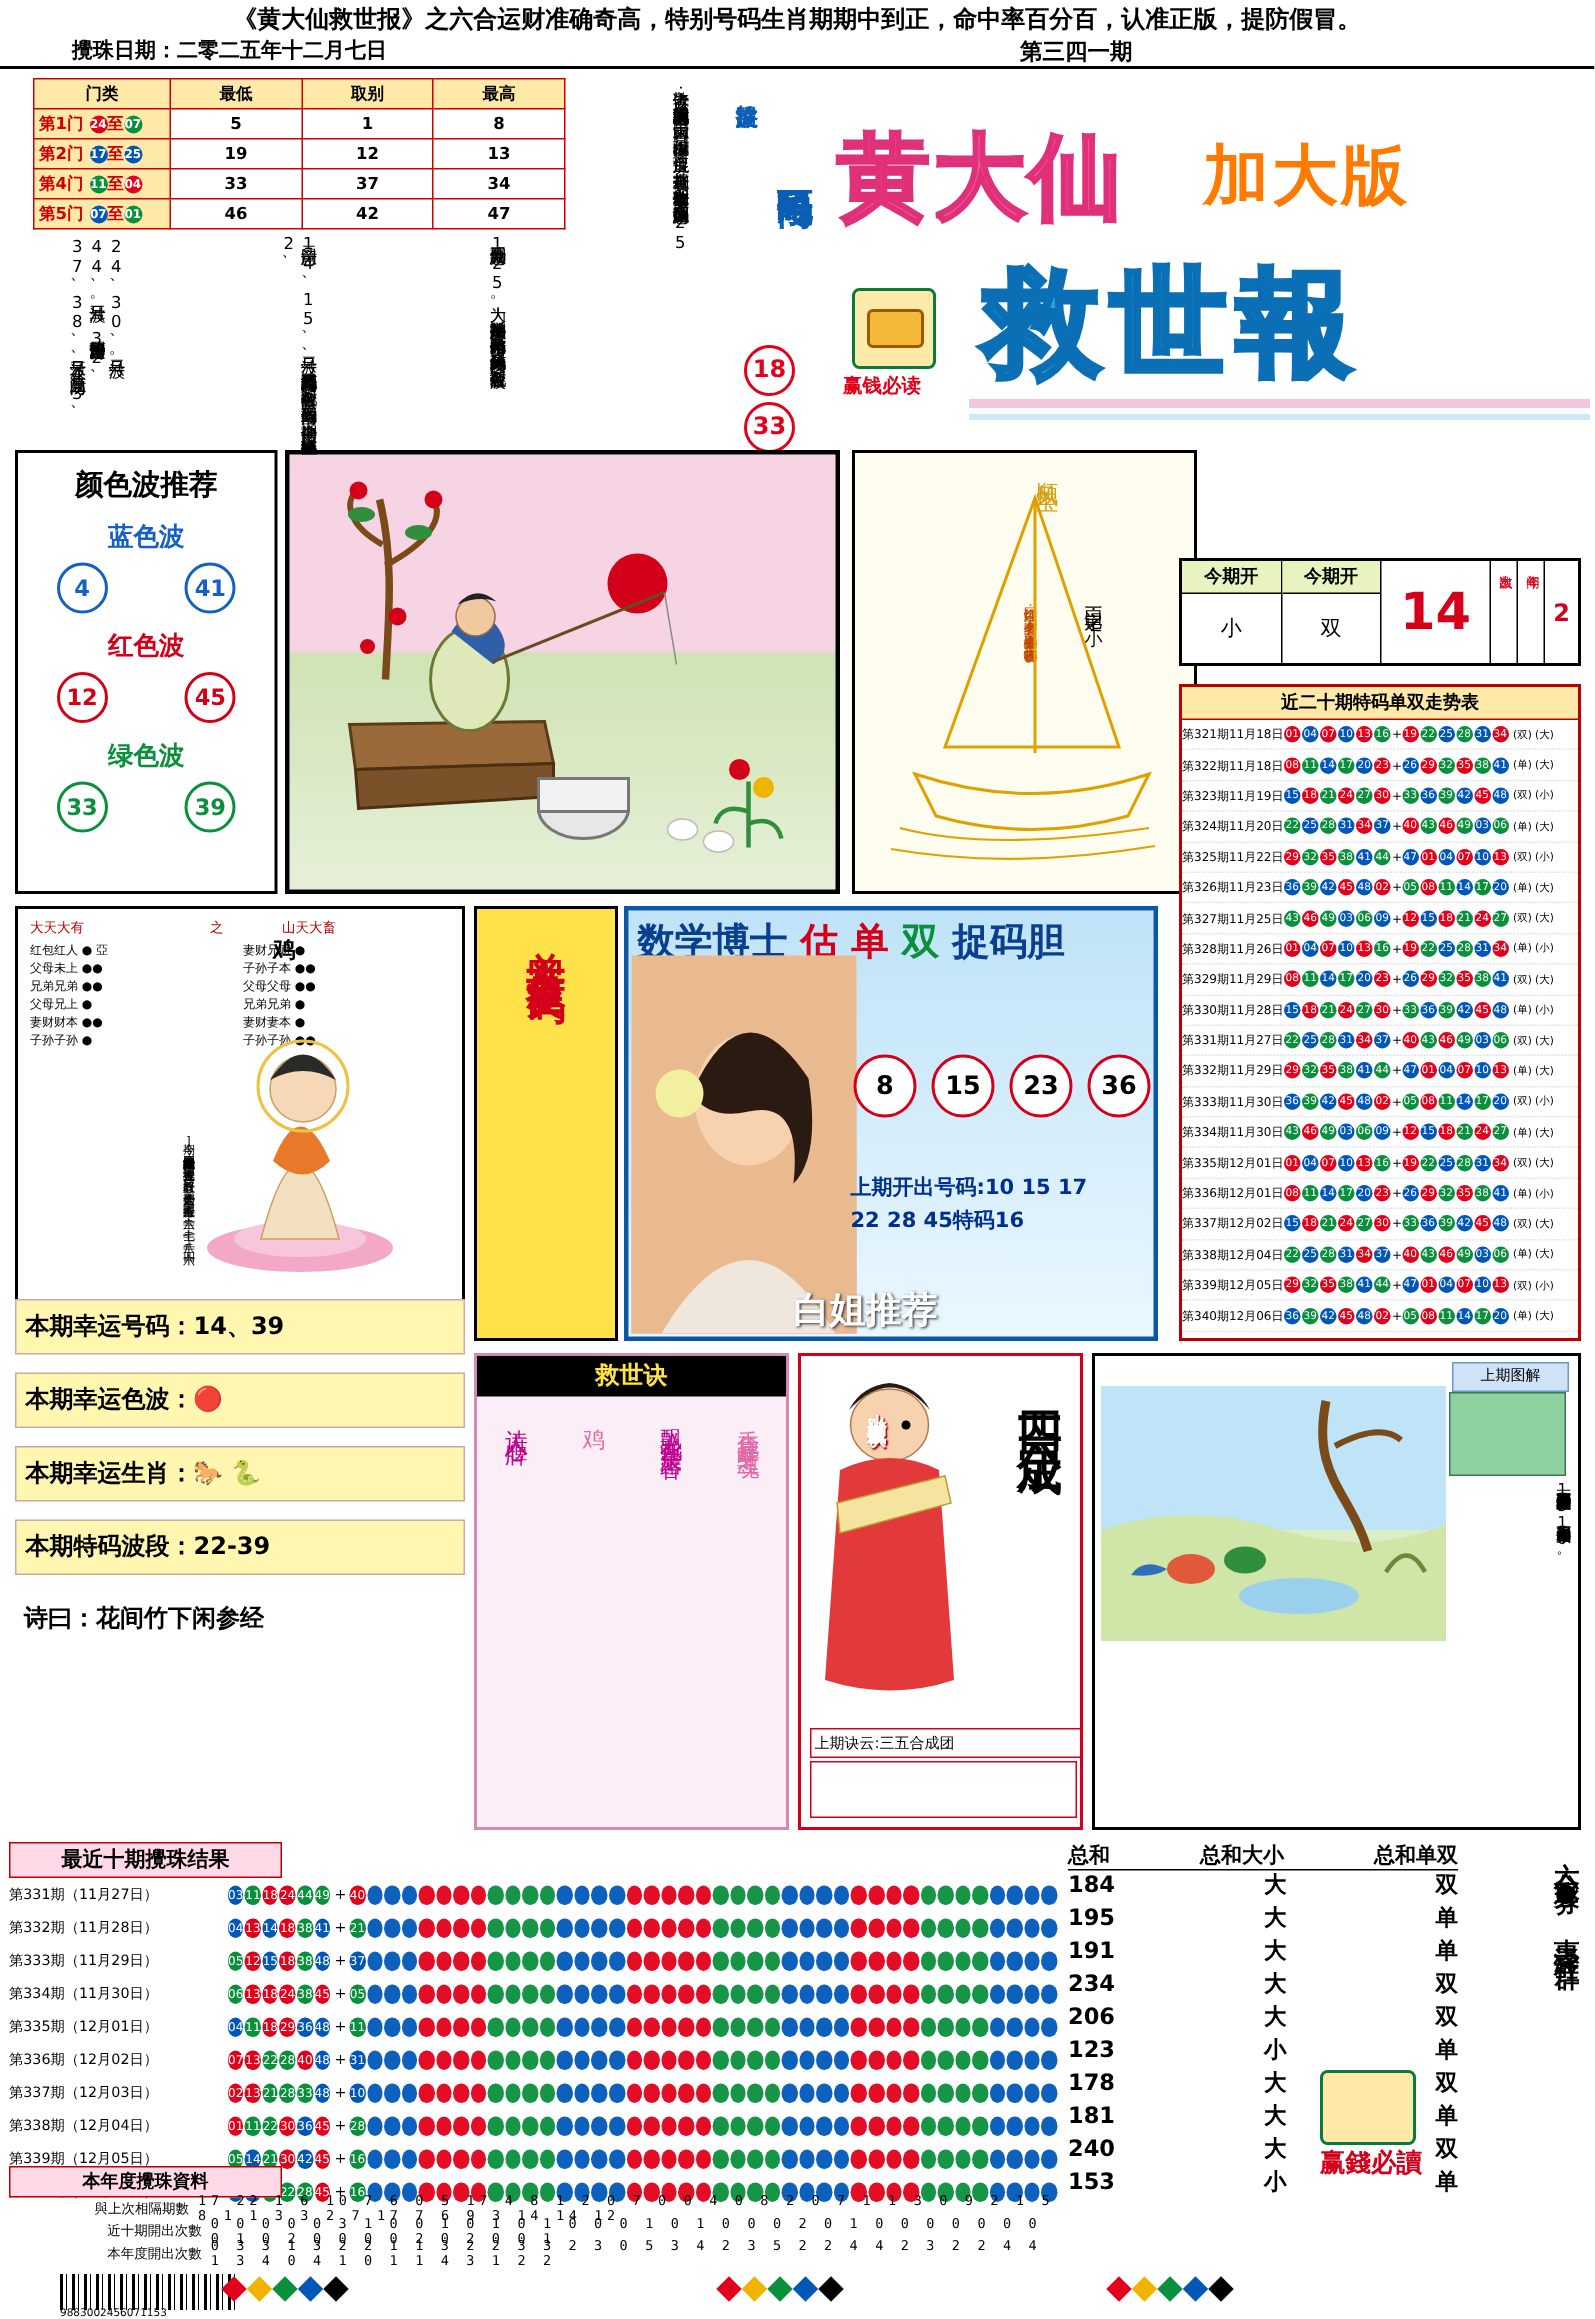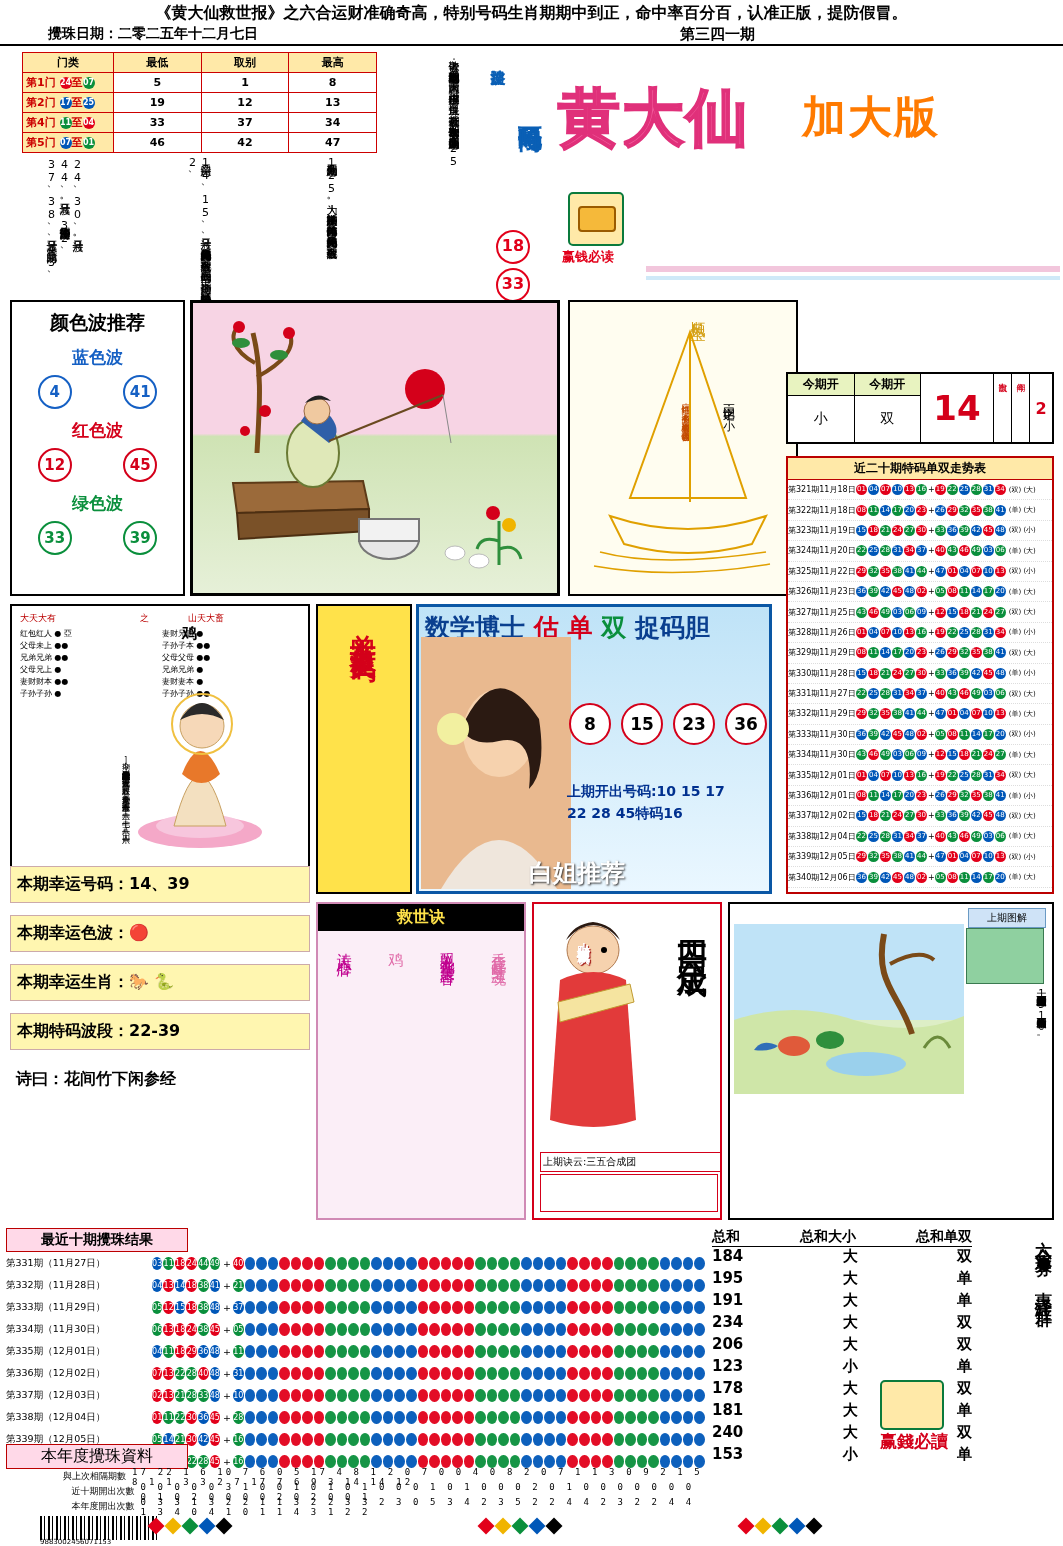--- a/index.html
+++ b/index.html
@@ -189,21 +189,21 @@
   .sums{left:712px;top:1228px;width:260px;height:268px;}
   .sum-hdr{display:flex;font-size:14px;font-weight:bold;justify-content:space-between;
            border-bottom:1px solid #000;}
   .sum-row{display:flex;font-size:15px;font-weight:bold;justify-content:space-between;height:22px;}
 
   .sidebar{position:absolute;left:1000px;top:1228px;width:56px;height:268px;
            writing-mode:vertical-rl;text-orientation:upright;font-size:17px;font-weight:bold;
            letter-spacing:6px;color:#000;}
 
   .statbox{left:6px;top:1444px;width:700px;height:80px;}
-  .stat-title{background:#ffd9e8;border:1px solid #b00;font-size:16px;font-weight:normal;
+  .stat-title{background:#ffd9e8;border:1px solid #b00;font-size:12px;font-weight:bold;
               text-align:center;width:180px;padding:1px 0;}
   .stat-row{display:flex;font-size:9px;height:15px;align-items:center;}
   .stat-row .sl{width:180px;text-align:right;padding-right:6px;}
   .stat-row .sv{letter-spacing:3.1px;font-family:"DejaVu Sans Mono","Liberation Mono",monospace;font-size:9px;}
 
   .barcode{position:absolute;left:40px;top:1516px;width:120px;height:24px;
     background:repeating-linear-gradient(90deg,#000 0 2px,#fff 2px 4px,#000 4px 5px,#fff 5px 8px);}
   .barcode-txt{position:absolute;left:40px;top:1538px;font-size:7px;}
   .dots{position:absolute;top:1520px;height:12px;display:flex;gap:5px;}
   .dot{width:12px;height:12px;transform:rotate(45deg);}
@@ -283,20 +283,21 @@
     <div style="position:absolute;left:496px;top:184px;">
       <span class="circ">18</span>
     </div>
     <div style="position:absolute;left:496px;top:222px;">
       <span class="circ">33</span>
     </div>
 
     <div class="logo-wrap">
       <div class="logo1">黄大仙</div>
       <div class="logo1b">加大版</div>
+      <div class="logo2">救世報</div>
       <div class="logo-bar"></div>
       <div class="logo-bar2"></div>
       <div class="moneyicon"></div>
       <div class="winmoney">赢钱必读</div>
     </div>
   </div>
 
   <div class="box colorwave">
     <div class="cw-title">颜色波推荐</div>
 

